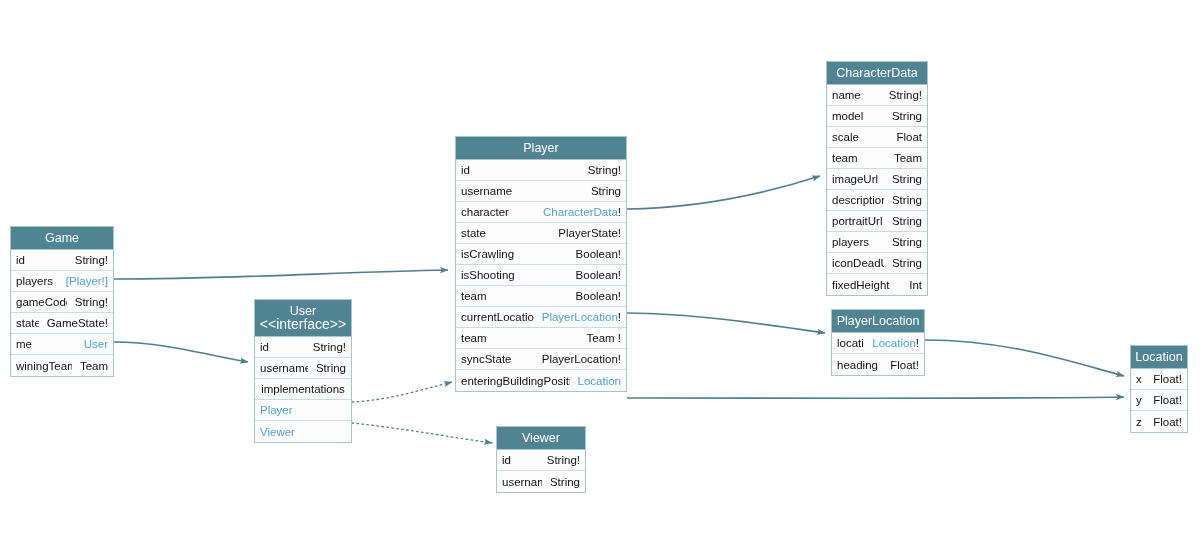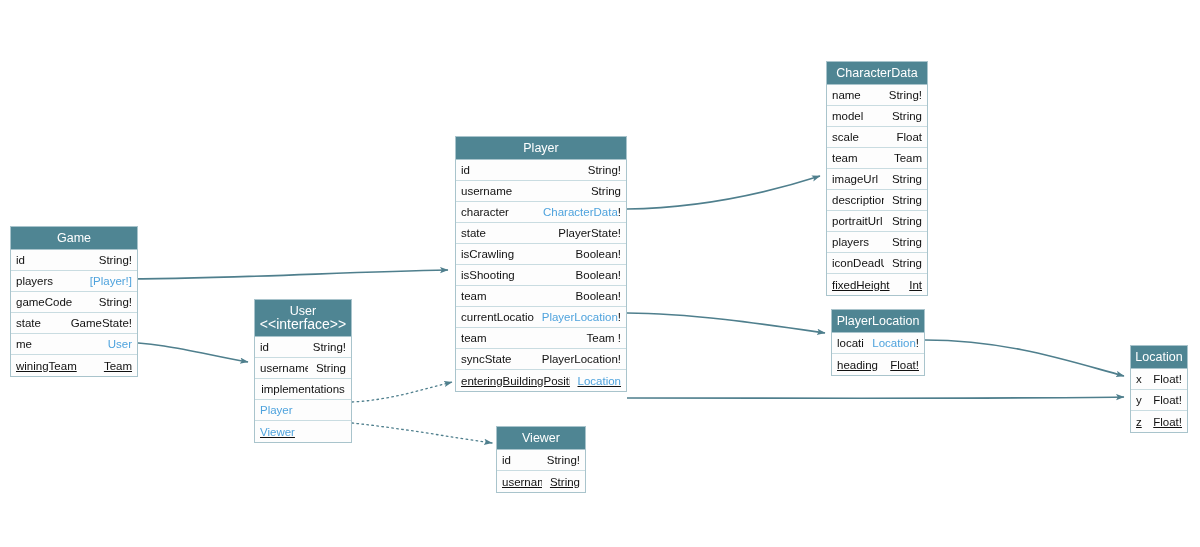--- a/index.html
+++ b/index.html
@@ -58,21 +58,20 @@
     padding: 0 5px;
     font-size: 11.5px;
     color: #111111;
     background: #fdfdfd;
     border-bottom: 1px solid #c9dce1;
     white-space: nowrap;
     overflow: hidden;
   }
   .row:last-child {
     border-bottom: none;
-    text-decoration: underline;
   }
   .row .fname {
     color: #111111;
     overflow: hidden;
     text-overflow: clip;
   }
   .row .ftype {
     color: #111111;
     margin-left: 8px;
   }
@@ -112,21 +111,21 @@
         <path d="M627,209 C700,208 770,192 820,176" fill="none" stroke="#4f7f8d" stroke-width="1.6" marker-end="url(#arrow-solid)"></path>
         <path d="M627,313 C690,313 770,325 825,333" fill="none" stroke="#4f7f8d" stroke-width="1.6" marker-end="url(#arrow-solid)"></path>
         <path d="M925,340 C1010,340 1075,363 1124,376" fill="none" stroke="#4f7f8d" stroke-width="1.6" marker-end="url(#arrow-solid)"></path>
         <path d="M627,398 C800,398 1000,399 1124,397" fill="none" stroke="#4f7f8d" stroke-width="1.6" marker-end="url(#arrow-solid)"></path>
         <path d="M352,402 C390,400 420,390 452,382" fill="none" stroke="#4f7f8d" stroke-width="1.3" stroke-dasharray="1.6 3.4" stroke-linecap="round" marker-end="url(#arrow-dotted)"></path>
         <path d="M352,423 C400,428 450,437 492,443" fill="none" stroke="#4f7f8d" stroke-width="1.3" stroke-dasharray="1.6 3.4" stroke-linecap="round" marker-end="url(#arrow-dotted)"></path>
       </g>
   </svg>
 
   <div id="entity-layer">
-      <div class="entity" style="left: 10px; top: 226px; width: 128px;">
+      <div class="entity" style="left: 10px; top: 226px; width: 104px;">
         <div class="entity-header"><span>Game</span></div>
         <div class="row">
           <span class="fname">id</span>
           <span class="ftype">String!</span>
         </div>
         <div class="row">
           <span class="fname">players</span>
           <span class="ftype link">[Player!]</span>
         </div>
         <div class="row">

